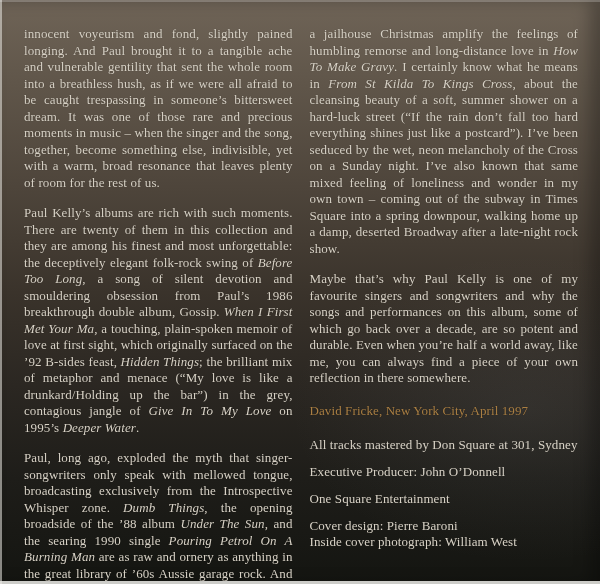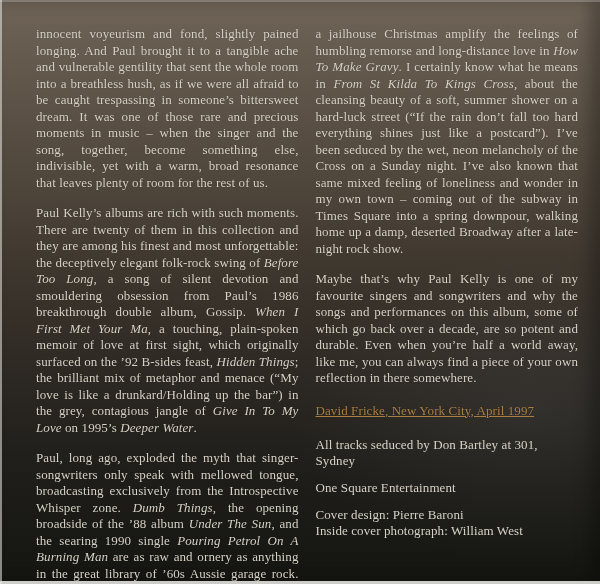--- a/index.html
+++ b/index.html
@@ -27,42 +27,41 @@
       inset 0 2px 0 rgba(255,255,255,0.22),
       inset 2px 0 0 rgba(235,233,228,0.55),
       inset 0 -3px 0 rgba(238,238,234,0.85),
       inset -10px 0 16px rgba(0,0,0,0.28);
     font-family: "Liberation Serif", "DejaVu Serif", serif;
     color: #d8d2c6;
   }
   .columns {
     display: flex;
     gap: 17px;
-    padding: 26px 22px 0 36px;
+    padding: 26px 22px 0 24px;
     box-sizing: border-box;
     height: 100%;
   }
   .col {
     flex: 1 1 0;
     min-width: 0;
   }
   .col p {
     margin: 0 0 14px 0;
     font-size: 13px;
     line-height: 16.5px;
     text-align: justify;
     letter-spacing: 0.1px;
     text-shadow: 0 0 1px rgba(0,0,0,0.35);
   }
   .col p i { font-style: italic; }
   .byline {
     color: #aa7f43;
     text-align: right;
     margin-top: 16px !important;
-    text-decoration: underline;
   }
   .credits {
     margin-top: 18px;
     font-size: 13px;
     line-height: 16px;
   }
   .credit-block { margin-bottom: 11px; }
   .credit-line { letter-spacing: 0.1px; }
   .credit-line b { font-weight: bold; }
 </style>
@@ -78,21 +77,24 @@
       <p>Paul, long ago, exploded the myth that singer-songwriters only speak with mellowed tongue, broadcasting exclusively from the Introspective Whisper zone. <i>Dumb Things</i>, the opening broadside of the ’88 album <i>Under The Sun</i>, and the searing 1990 single <i>Pouring Petrol On A Burning Man</i> are as raw and ornery as anything in the great library of ’60s Aussie garage rock. And it isn’t hard to hear why Paul has become, in recent years, a popular and accomplished composer for film, television and the theatre. His songs combine the widescreen sweep of real life with the intimate focus of poignant, often painful detail, like the way a simple kitchen recipe and the prospect of</p>
     </div>
 
     <div class="col">
       <p>a jailhouse Christmas amplify the feelings of humbling remorse and long-distance love in <i>How To Make Gravy</i>. I certainly know what he means in <i>From St Kilda To Kings Cross</i>, about the cleansing beauty of a soft, summer shower on a hard-luck street (“If the rain don’t fall too hard everything shines just like a postcard”). I’ve been seduced by the wet, neon melancholy of the Cross on a Sunday night. I’ve also known that same mixed feeling of loneliness and wonder in my own town – coming out of the subway in Times Square into a spring downpour, walking home up a damp, deserted Broadway after a late-night rock show.</p>
       <p>Maybe that’s why Paul Kelly is one of my favourite singers and songwriters and why the songs and performances on this album, some of which go back over a decade, are so potent and durable. Even when you’re half a world away, like me, you can always find a piece of your own reflection in there somewhere.</p>
       <p class="byline">David Fricke, New York City, April 1997</p>
 
       <div class="credits">
         <div class="credit-block">
-          <div class="credit-line">All tracks seduced by Don Bartley at 301, Sydney</div>
+          <div class="credit-line">All tracks mastered by Don Square at 301, Sydney</div>
+        </div>
+        <div class="credit-block">
+          <div class="credit-line">Executive Producer: John O’Donnell</div>
         </div>
         <div class="credit-block">
           <div class="credit-line">One Square Entertainment</div>
         </div>
         <div class="credit-block">
           <div class="credit-line">Cover design: Pierre Baroni</div>
           <div class="credit-line">Inside cover photograph: William West</div>
 
         </div>
 

